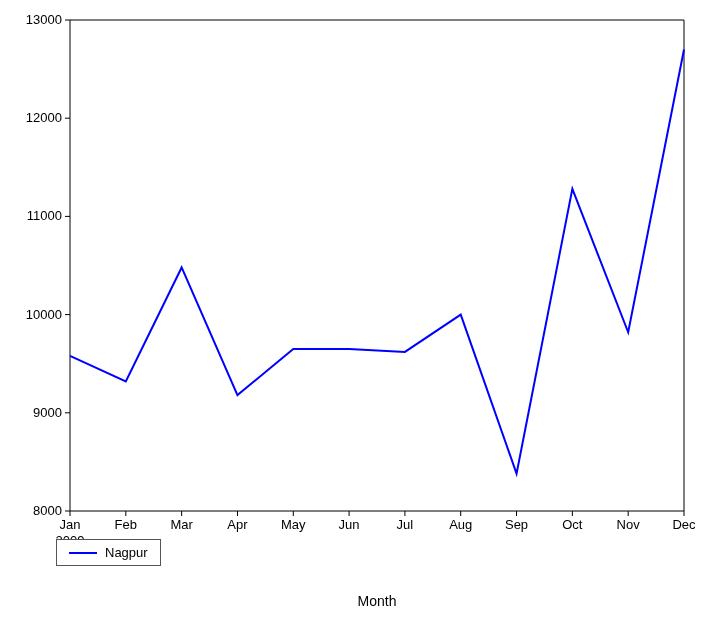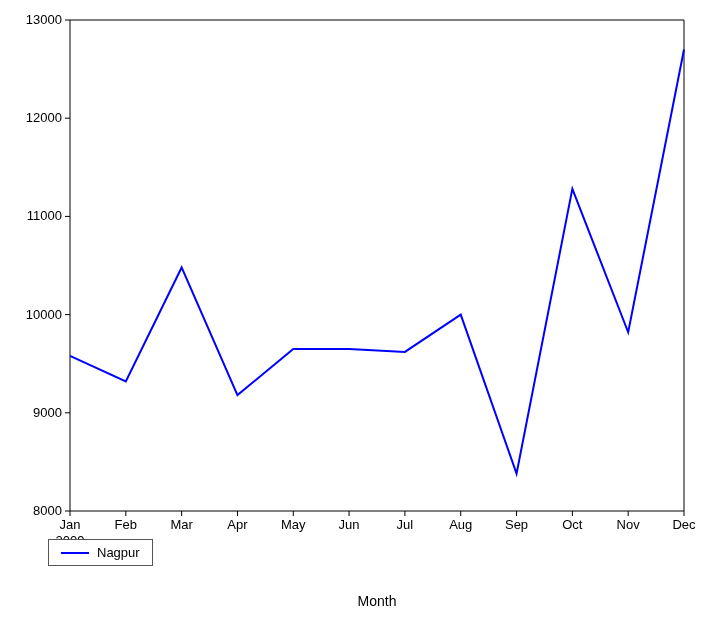--- a/index.html
+++ b/index.html
@@ -16,21 +16,21 @@
       position: relative;
       background: white;
     }
     svg {
       width: 714px;
       height: 621px;
     }
     .legend-box {
       position: absolute;
       bottom: 55px;
-      left: 48px;
+      left: 56px;
       border: 1px solid #555;
       padding: 5px 12px;
       display: flex;
       align-items: center;
       gap: 8px;
       background: white;
     }
     .legend-line {
       width: 28px;
       height: 2px;

